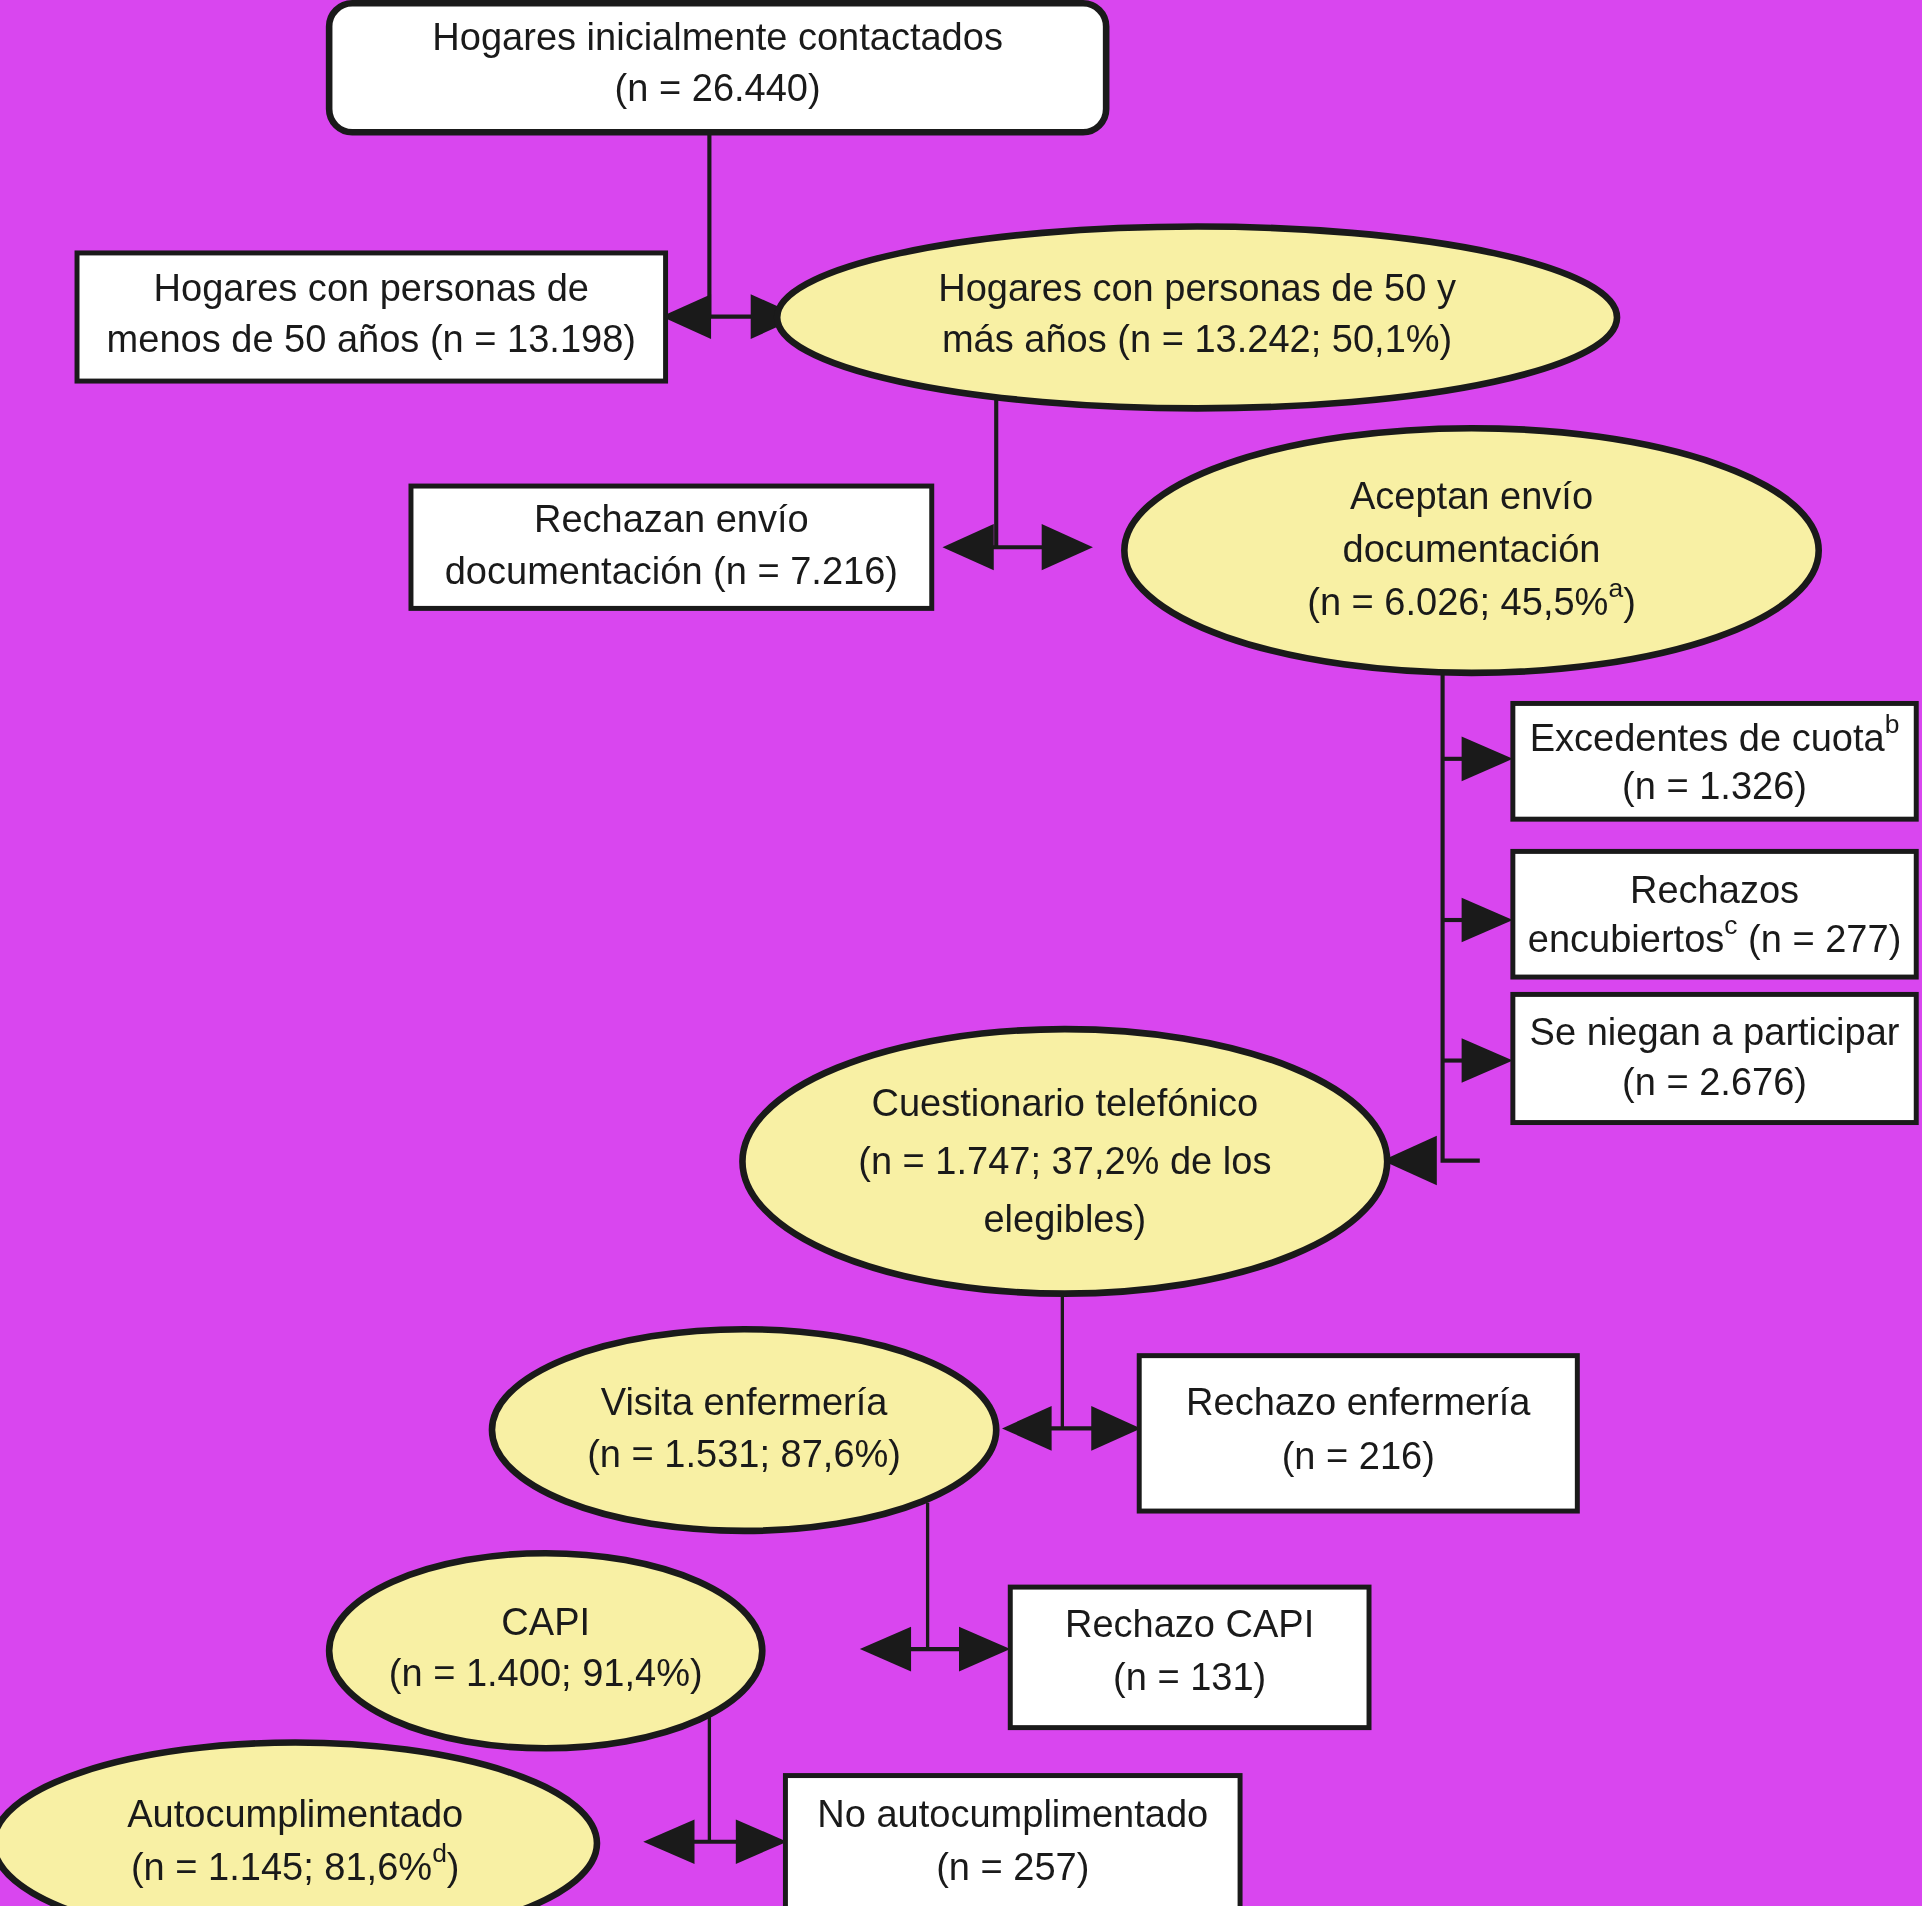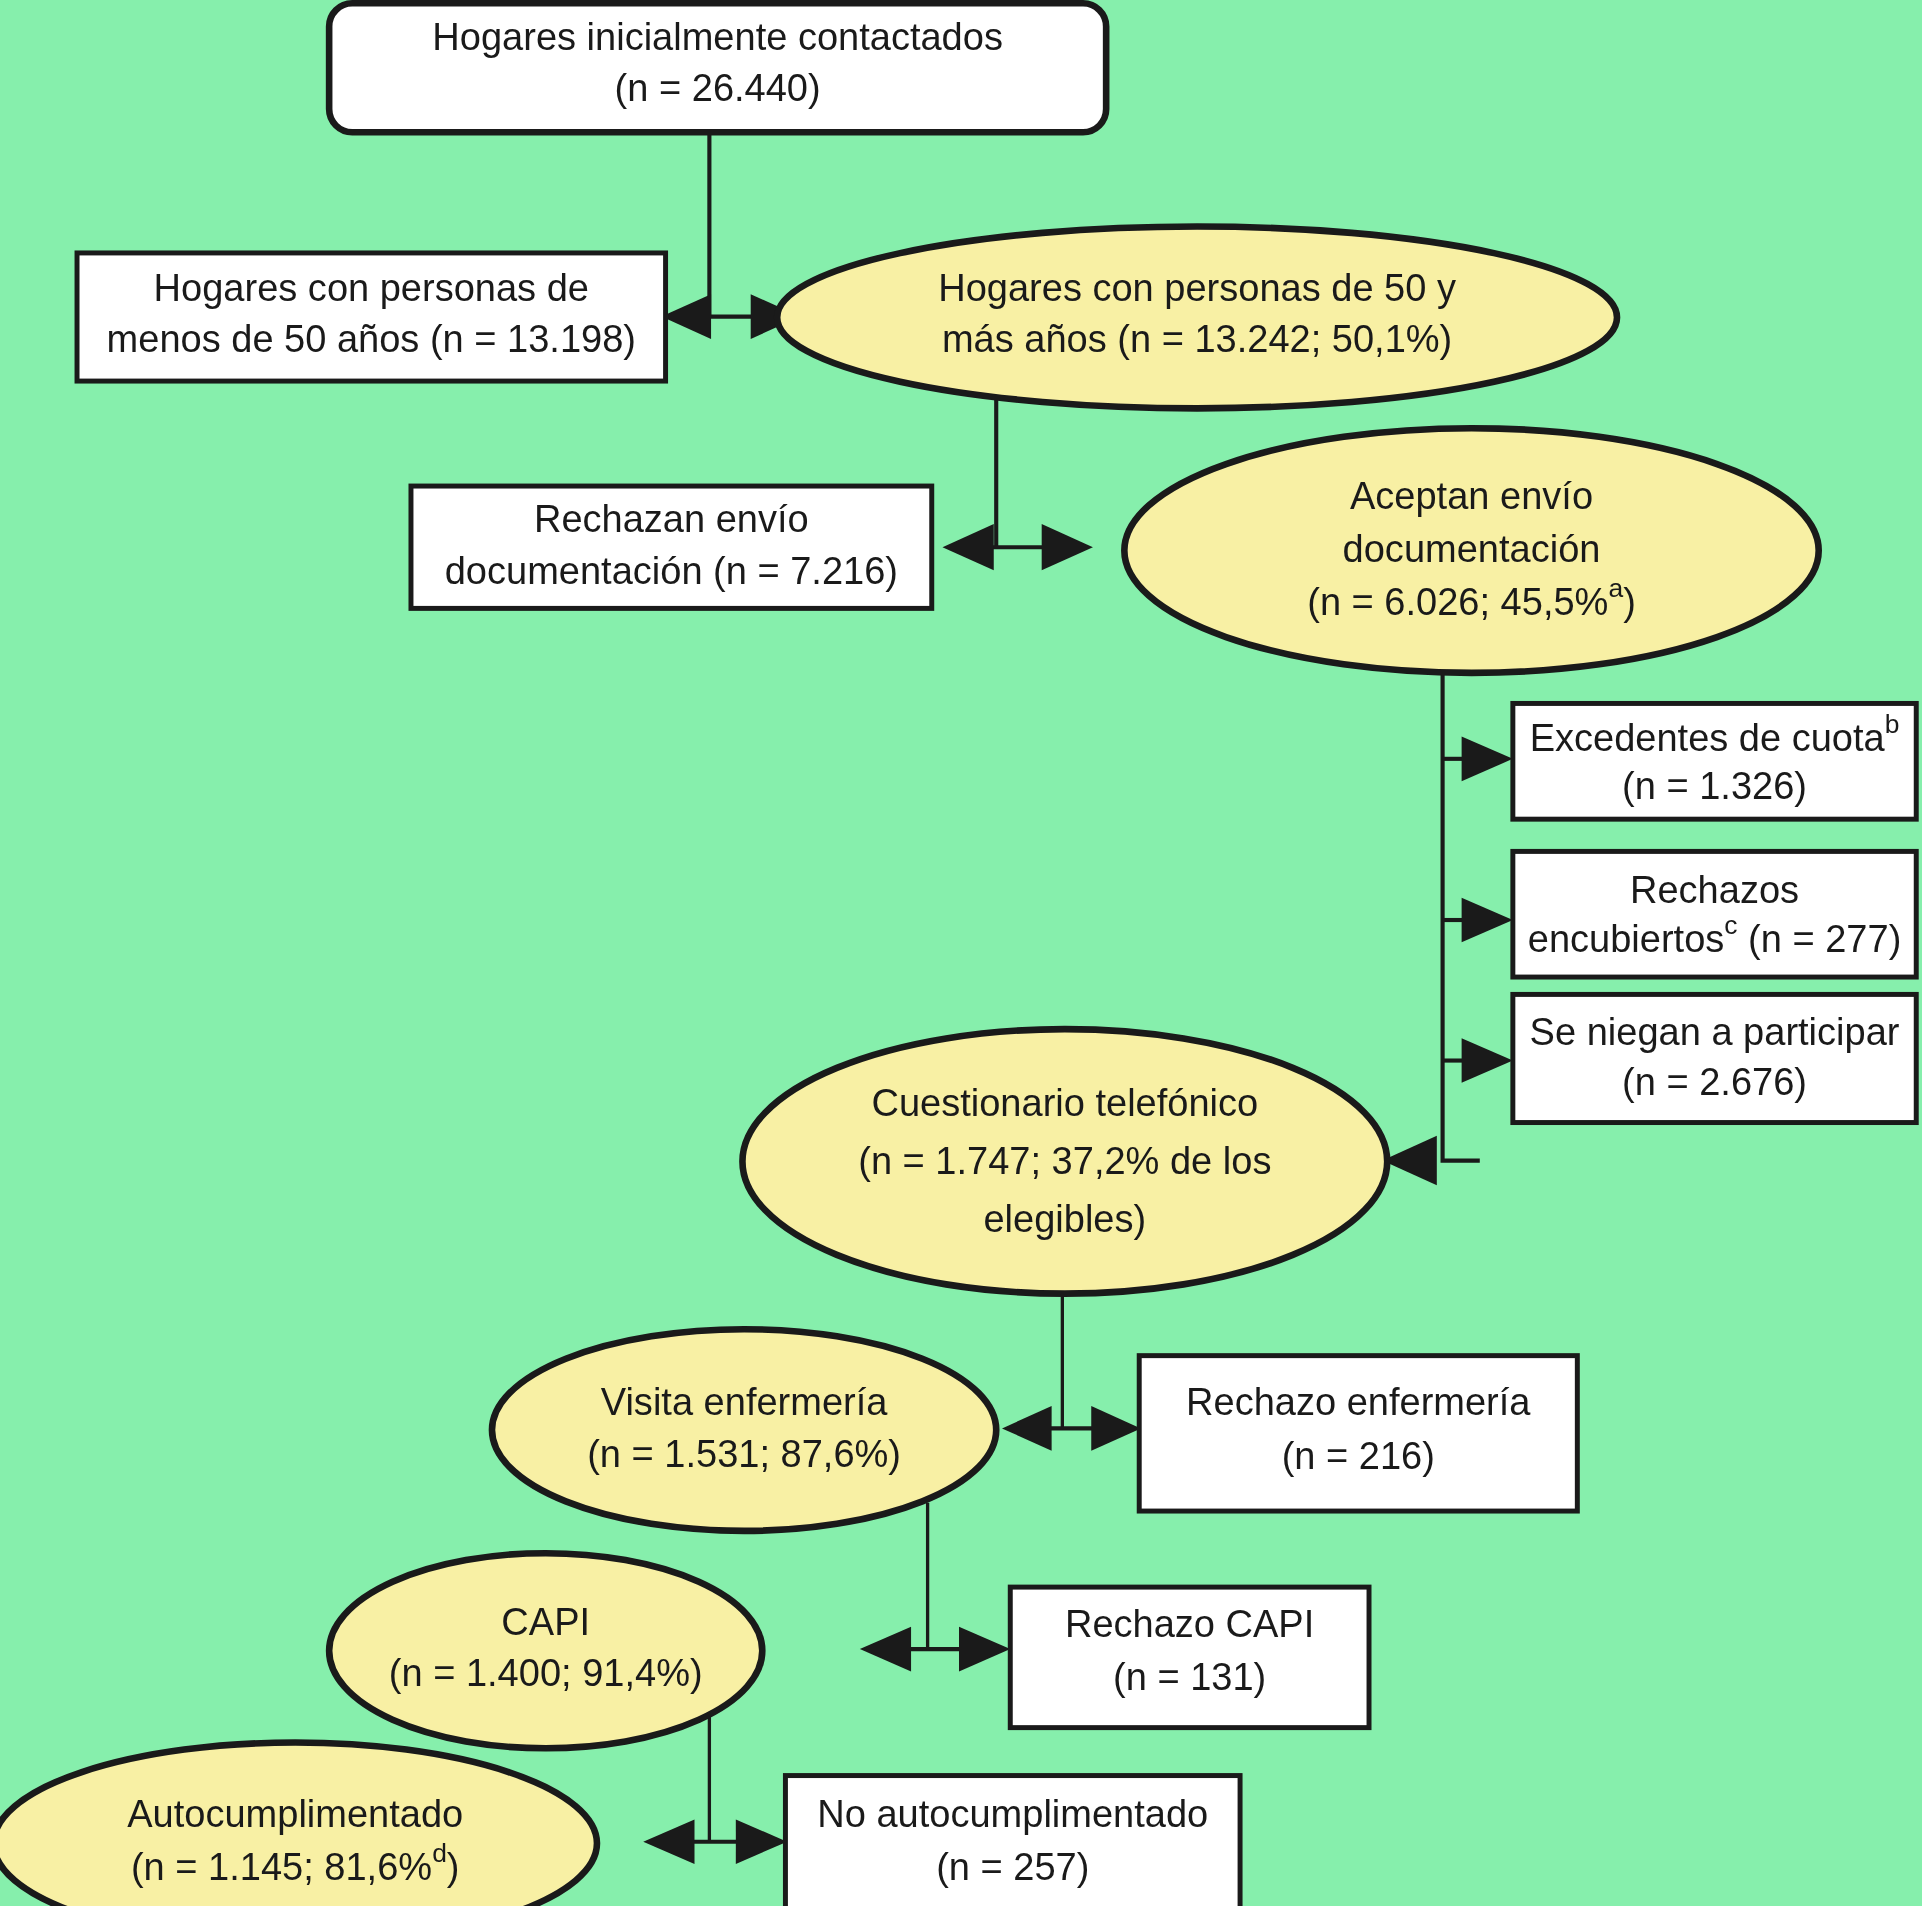--- a/index.html
+++ b/index.html
@@ -7,21 +7,21 @@
     padding: 0;
     background: #ffffff;
   }
   body {
     font-family: "Liberation Sans", sans-serif;
   }
   #flowchart-root {
     position: relative;
     width: 1923px;
     height: 1907px;
-    background: #86efac;
+    background: #d946ef;
     overflow: hidden;
   }
   svg.diagram {
     position: absolute;
     top: 0;
     left: 0;
     width: 1923px;
     height: 1907px;
   }
   .node-rect {

